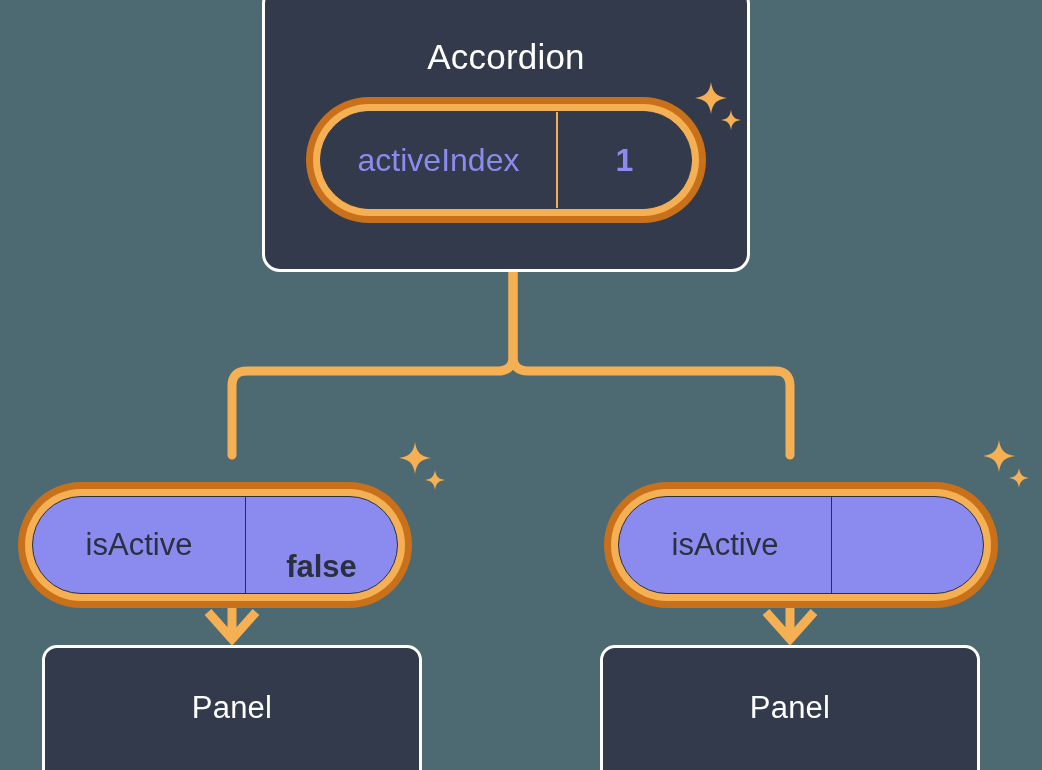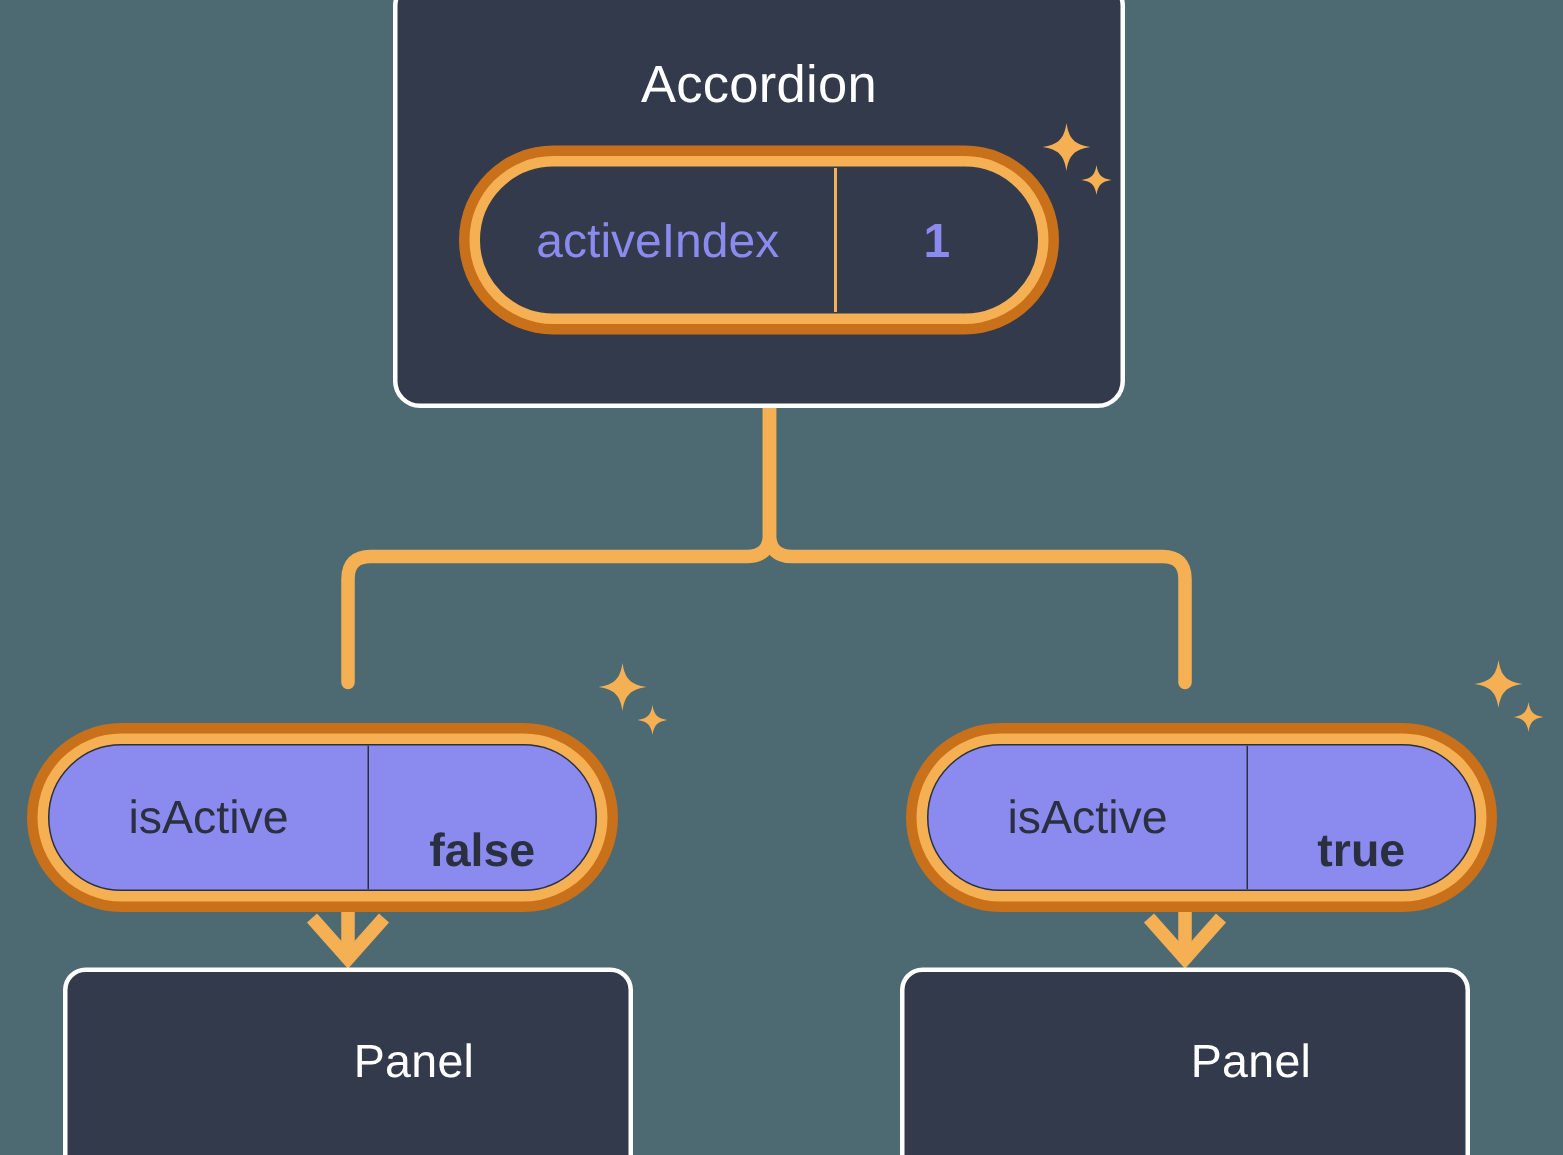--- a/index.html
+++ b/index.html
@@ -66,21 +66,20 @@
     top: 645px;
     width: 380px;
     height: 140px;
     border-radius: 15px;
   }
   #panel-box-left  { left: 42px; }
   #panel-box-right { left: 600px; }
   .panel-box .comp-title {
     top: 42px;
     font-size: 31px;
-    margin-left: 44px;
   }
 
   
   .pill {
     position: absolute;
     z-index: 3;
     box-sizing: border-box;
     border-radius: 999px;
     background: #c9701a;            
     padding: 7px;
@@ -225,21 +224,20 @@
   </svg>
 
   <div class="comp-box panel-box" id="panel-box-left">
     <div class="comp-title">Panel</div>
   </div>
 
   <div class="pill pill-leaf" id="is-active-pill-right">
     <div class="pill-inner">
       <div class="pill-body">
         <div class="pill-key">isActive</div>
-        <div class="pill-val">true</div>
       </div>
     </div>
   </div>
 
   <svg class="sparkle-group" id="sparkle-right" width="60" height="60" viewBox="0 0 60 60" xmlns="http://www.w3.org/2000/svg">
     <path fill="#f5b054" d="M19 2 C20.6 12.6 24.4 16.4 35 18 C24.4 19.6 20.6 23.4 19 34 C17.4 23.4 13.6 19.6 3 18 C13.6 16.4 17.4 12.6 19 2 Z"></path>
     <path fill="#f5b054" d="M39 30 C40 36.6 42.4 39 49 40 C42.4 41 40 43.4 39 50 C38 43.4 35.6 41 29 40 C35.6 39 38 36.6 39 30 Z"></path>
   </svg>
 
   <div class="comp-box panel-box" id="panel-box-right">

